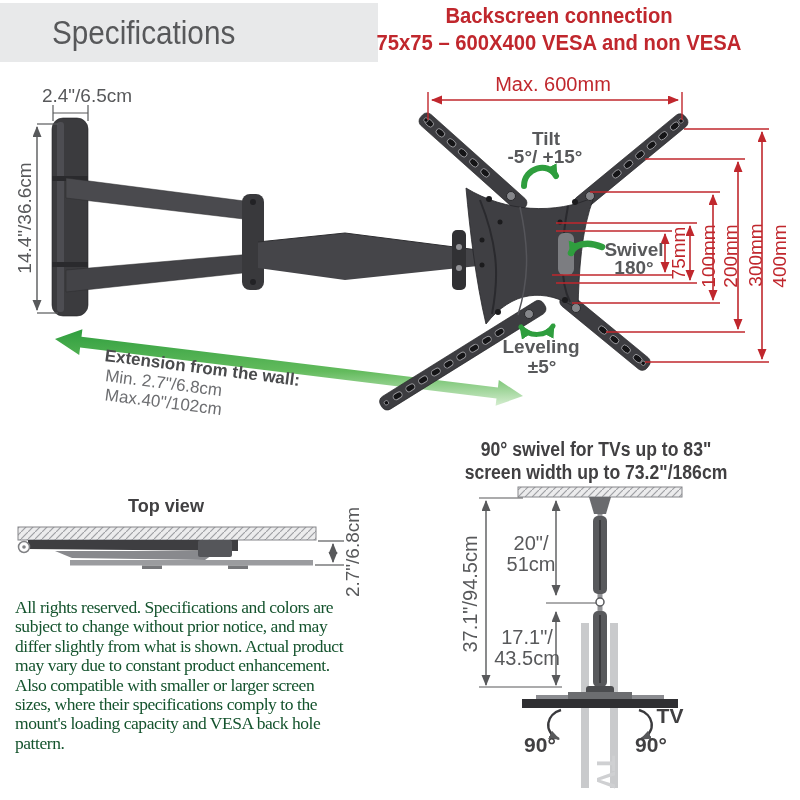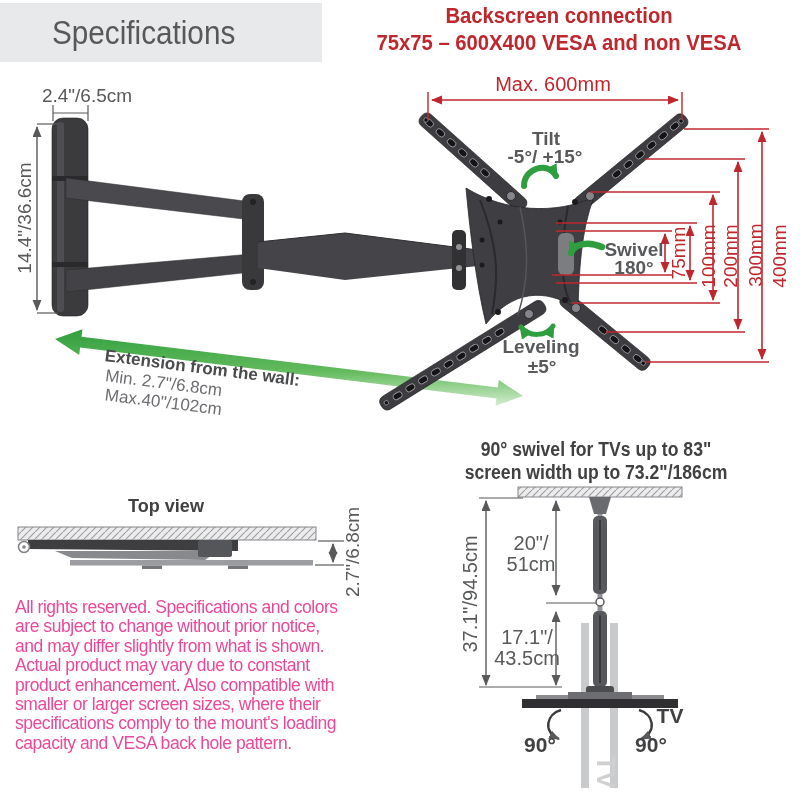--- a/index.html
+++ b/index.html
@@ -1,28 +1,28 @@
 <!DOCTYPE html>
 <html><head>
 <meta charset="utf-8">
 <style>
   html,body{margin:0;padding:0;background:#fff;}
   .page{position:relative;width:800px;height:800px;background:#fff;overflow:hidden;
         font-family:"Liberation Sans","DejaVu Sans",sans-serif;}
   .abs{position:absolute;}
-  .spec-header{left:0;top:3px;width:322px;height:59px;background:#e8e9ea;}
+  .spec-header{left:0;top:3px;width:378px;height:59px;background:#e8e9ea;}
   .spec-header span{display:block;margin-left:52px;line-height:59px;font-size:33px;color:#57585a;
         transform:scaleX(.9);transform-origin:left center;white-space:nowrap;}
   .red-title{left:344px;top:2px;width:430px;text-align:center;color:#c0272d;
         font-weight:bold;font-size:22px;line-height:27px;transform:scaleX(.92);transform-origin:center top;white-space:nowrap;}
   .topview-title{left:96px;top:495px;width:140px;text-align:center;font-weight:bold;font-size:19px;color:#414042;
         transform:scaleX(.95);transform-origin:center top;}
   .swivel-title{left:416px;top:438px;width:360px;text-align:center;font-weight:bold;font-size:20px;line-height:22.5px;
         color:#414042;transform:scaleX(.88);transform-origin:center top;white-space:nowrap;}
-  .disclaimer{left:15px;top:598px;width:334px;font-size:17.5px;line-height:19.4px;color:#ec4899;letter-spacing:-0.45px;}
+  .disclaimer{left:15px;top:598px;width:334px;font-size:17.5px;line-height:19.4px;color:#14532d;letter-spacing:-0.45px;font-family:Liberation Serif, serif;}
   svg text{font-family:"Liberation Sans","DejaVu Sans",sans-serif;}
 </style>
 </head>
 <body>
 
 <div class="page">
 
 <svg class="abs" style="left:0;top:0" width="800" height="800" viewBox="0 0 800 800">
   <defs>
     <marker id="mr" markerUnits="userSpaceOnUse" markerWidth="13" markerHeight="11" refX="10" refY="4.5" orient="auto-start-reverse">

